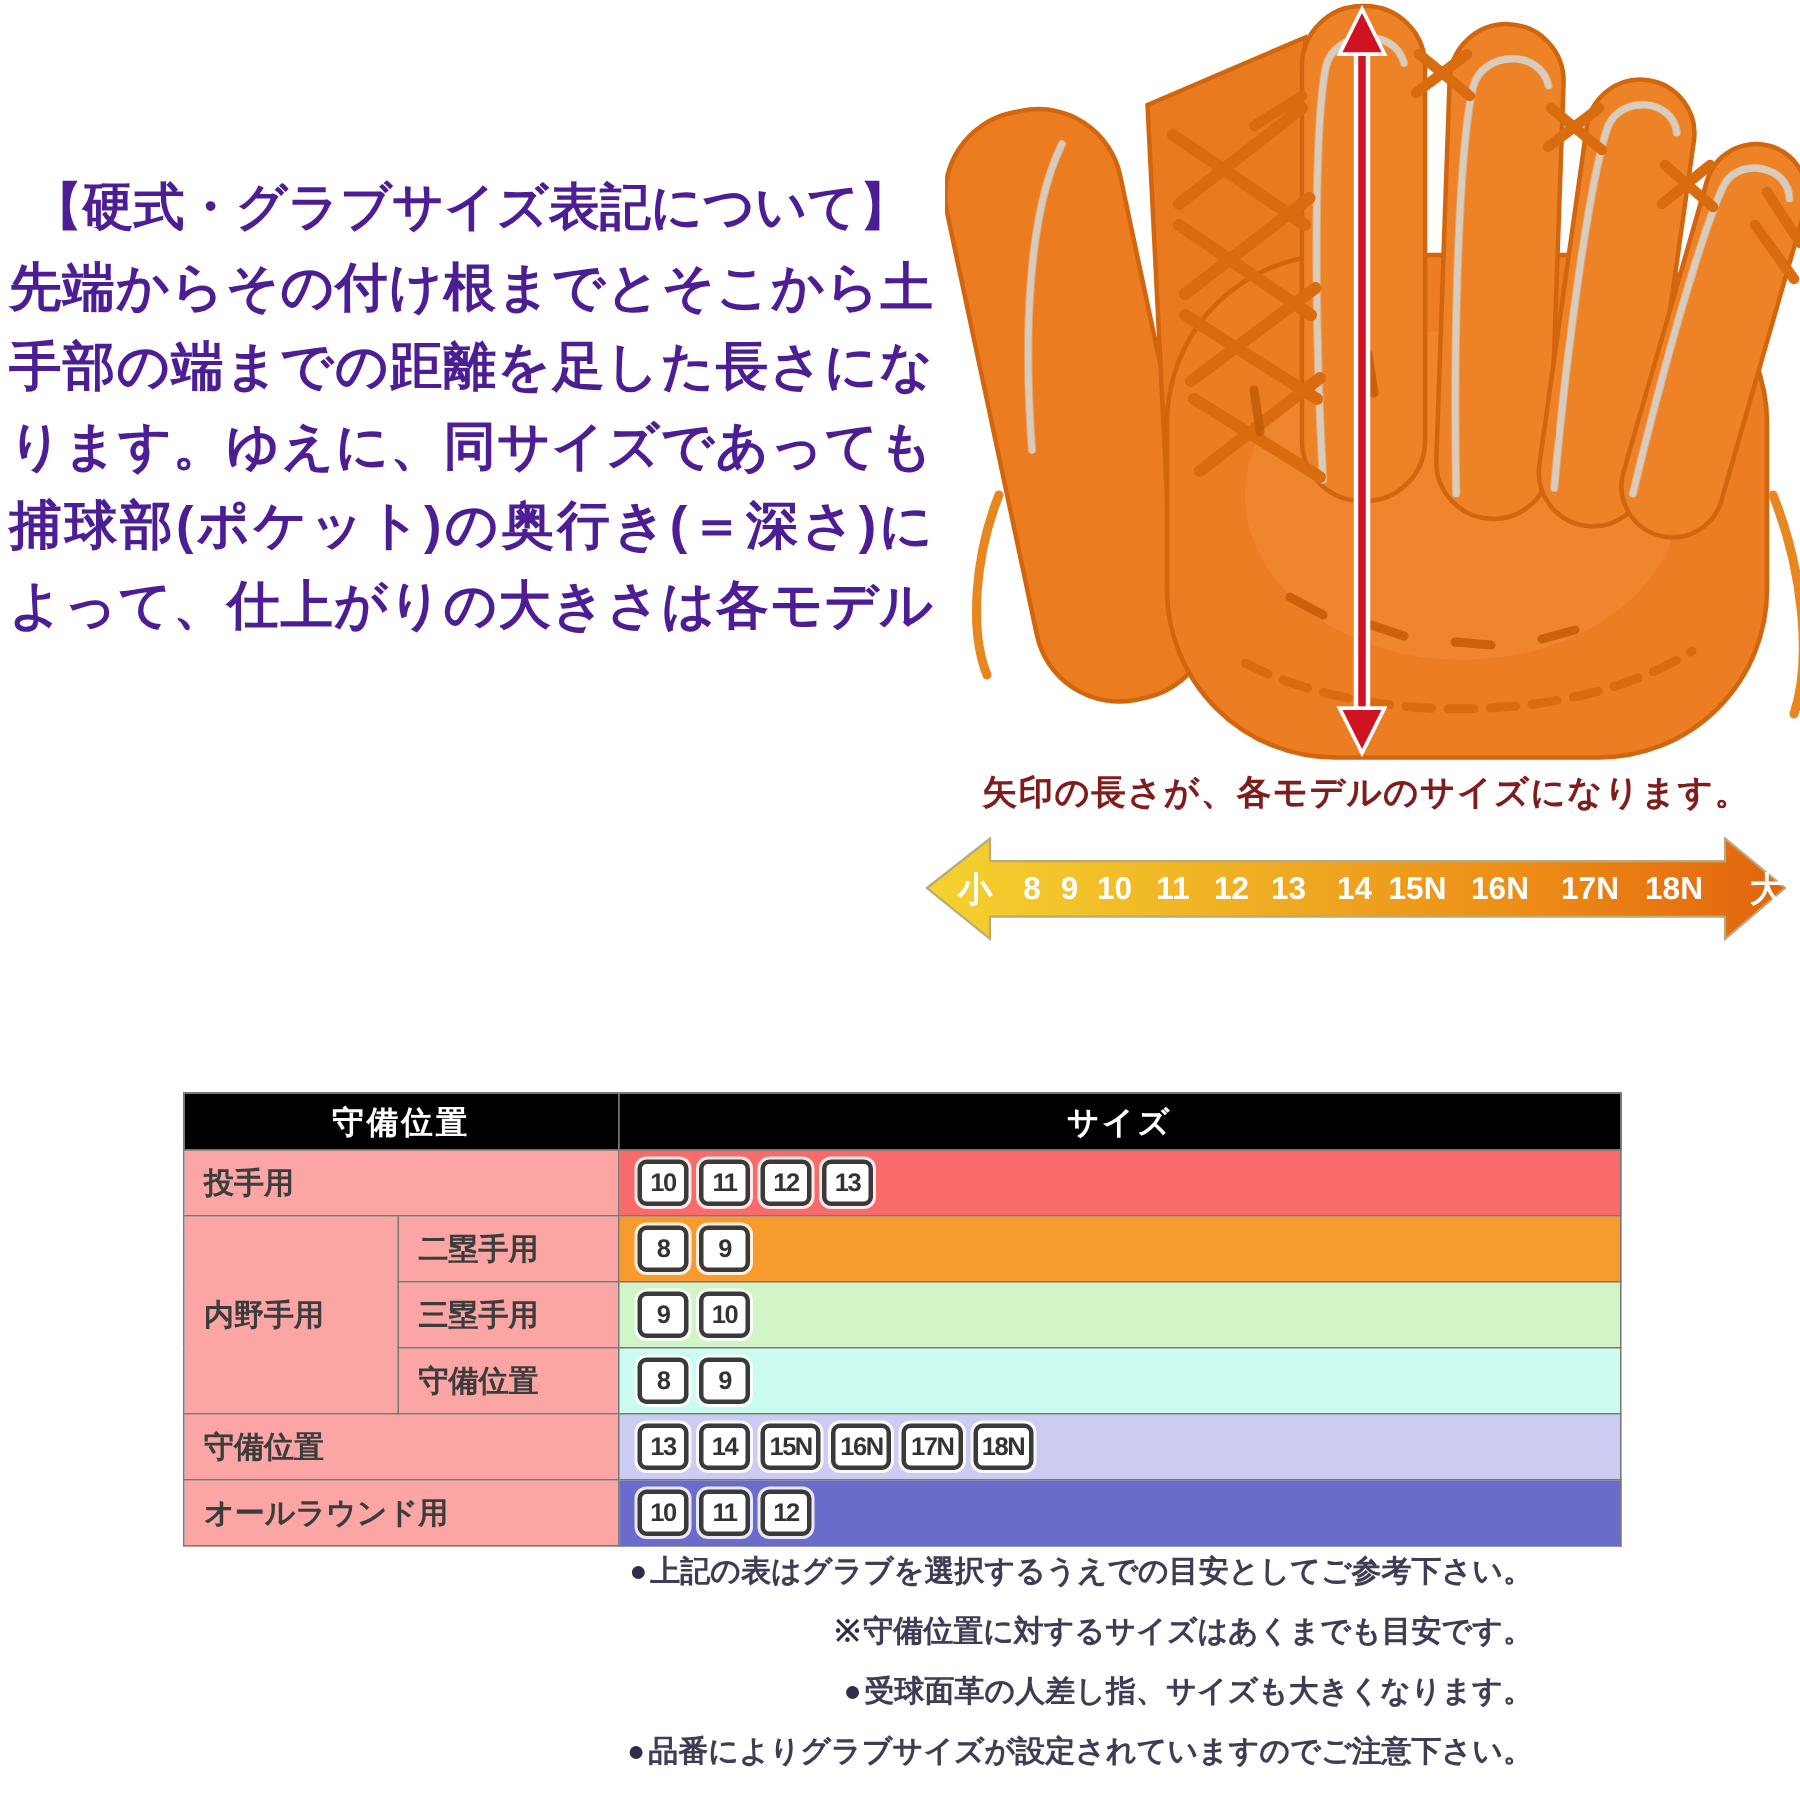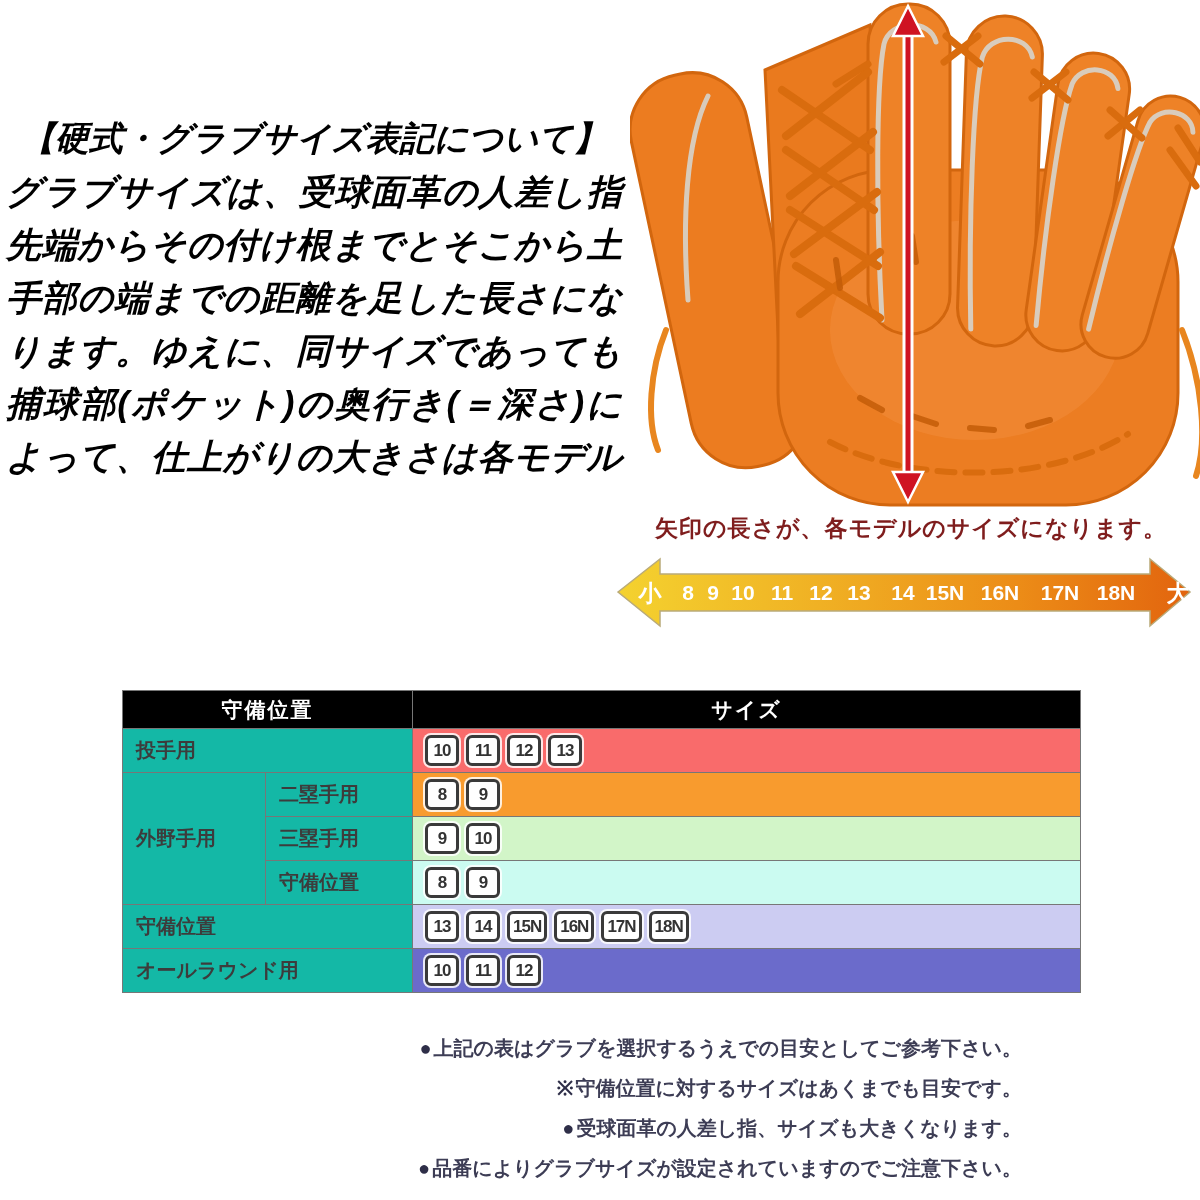--- a/index.html
+++ b/index.html
@@ -1,59 +1,58 @@
 <!DOCTYPE html>
 <html><head>
 <meta charset="utf-8">
 <style>
   html,body{margin:0;padding:0;}
   body{
     width:1200px;height:1200px;position:relative;background:#ffffff;
     font-family:"Liberation Sans",sans-serif;overflow:hidden;
   }
   
-  .desc{position:absolute;left:6px;top:112px;width:616px;color:#000000;font-weight:bold;font-style:italic;}
+  .desc{position:absolute;left:6px;top:112px;width:616px;color:#4c1d95;font-weight:bold;}
   .desc .hline{font-size:34px;height:53px;line-height:53px;text-align:center;white-space:nowrap;}
   .desc .jline{font-size:35px;height:53px;line-height:53px;text-align:justify;text-align-last:justify;text-justify:inter-character;}
   .desc .cline{font-size:35px;height:53px;line-height:53px;text-align:center;}
   
   .glove{position:absolute;left:630px;top:0;width:570px;height:512px;}
   .caption{position:absolute;left:630px;top:513px;width:562px;text-align:center;
     font-size:23px;font-weight:bold;letter-spacing:1px;white-space:nowrap;}
   
   .scale{position:absolute;left:615px;top:554px;width:580px;height:78px;}
   .scale svg{position:absolute;left:0;top:0;}
   .scale .tick{position:absolute;top:39px;transform:translate(-50%,-50%);
     color:#fff;font-weight:bold;font-size:21px;white-space:nowrap;}
   .scale .tick.end{font-size:23px;}
   
-  table.sizes{position:absolute;left:122px;top:690px;width:958px;border-collapse:collapse;table-layout:fixed;padding-left:20px;}
+  table.sizes{position:absolute;left:122px;top:728px;width:958px;border-collapse:collapse;table-layout:fixed;padding-left:20px;}
   table.sizes col.c1{width:143px;} table.sizes col.c2{width:147px;} table.sizes col.c3{width:668px;}
   table.sizes th,table.sizes td{border:1px solid #777;padding:0;}
   table.sizes th{background:#000;color:#fff;font-size:21px;font-weight:bold;height:37px;letter-spacing:2px;}
-  table.sizes td{height:43px;font-size:20px;font-weight:bold;color:#3c3c3c;background:#14b8a6;}
+  table.sizes td{height:43px;font-size:20px;font-weight:bold;color:#3c3c3c;background:#fca5a5;}
   table.sizes td.pos{padding-left:13px;text-align:left;}
   table.sizes td.size{padding-left:12px;}
   .chips{display:flex;align-items:center;gap:7px;}
   .chip{display:inline-block;min-width:22px;padding:0 3px;height:25px;line-height:25px;
     background:#fff;border:3px solid #3a3a3a;border-radius:6px;
     box-shadow:0 0 0 2px rgba(255,255,255,.85);
     font-size:17px;font-weight:bold;color:#333;text-align:center;letter-spacing:-1px;}
   
   .notes{position:absolute;left:122px;top:1033px;width:900px;color:#3d3d55;text-align:right;}
   .note{font-size:20px;font-weight:bold;height:40px;line-height:30px;white-space:nowrap;}
   .note .bullet{margin-right:2px;color:#2e2e48;}
   .note.indent{padding-left:24px;}
 </style>
 </head>
 <body>
 
 <div class="desc">
   <div class="hline">【硬式・グラブサイズ表記について】</div>
-  <div class="jline">グラブサイズは、受球面革の人差し指</div>
   <div class="jline">先端からその付け根までとそこから土</div>
   <div class="jline">手部の端までの距離を足した長さにな</div>
   <div class="jline">ります。ゆえに、同サイズであっても</div>
   <div class="jline">捕球部(ポケット)の奥行き(＝深さ)に</div>
   <div class="jline">よって、仕上がりの大きさは各モデル</div>
 </div>
 
 <div class="glove">
 <svg width="570" height="512" viewBox="0 0 570 512">
 
@@ -171,21 +170,21 @@
     <td class="size" style="background: rgb(249, 107, 107);">
           <div class="chips">
             <span class="chip">10</span>
             <span class="chip">11</span>
             <span class="chip">12</span>
             <span class="chip">13</span>
           </div>
         </td>
   </tr>
   <tr>
-    <td rowspan="3" class="pos">外野手用</td>
+    <td rowspan="3" class="pos">内野手用</td>
     <td class="pos">二塁手用</td>
     <td class="size" style="background: rgb(248, 155, 46);">
           <div class="chips">
             <span class="chip">8</span>
             <span class="chip">9</span>
           </div>
         </td>
   </tr>
   <tr>
     <td class="pos">三塁手用</td>

